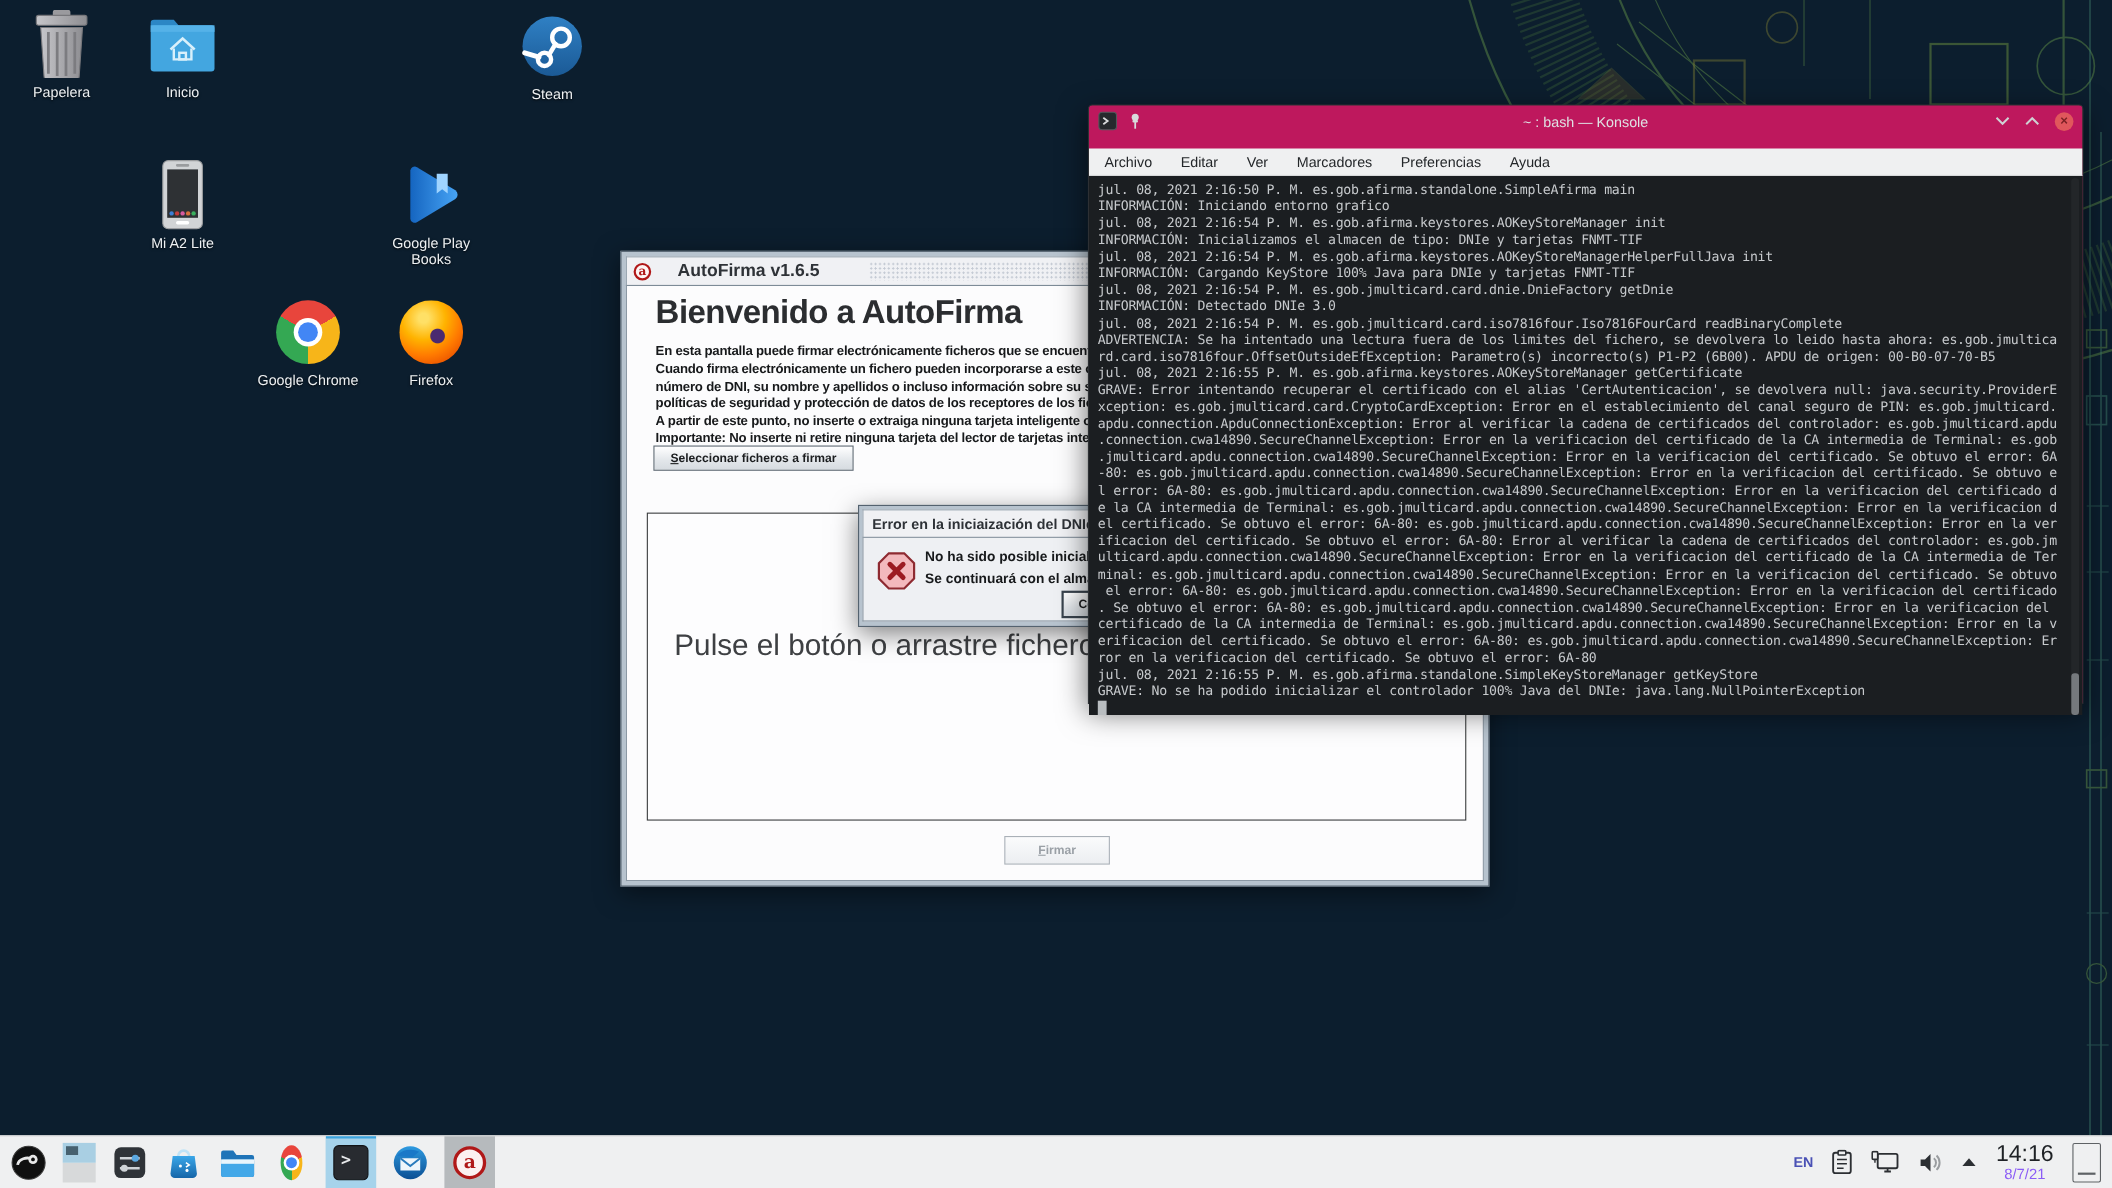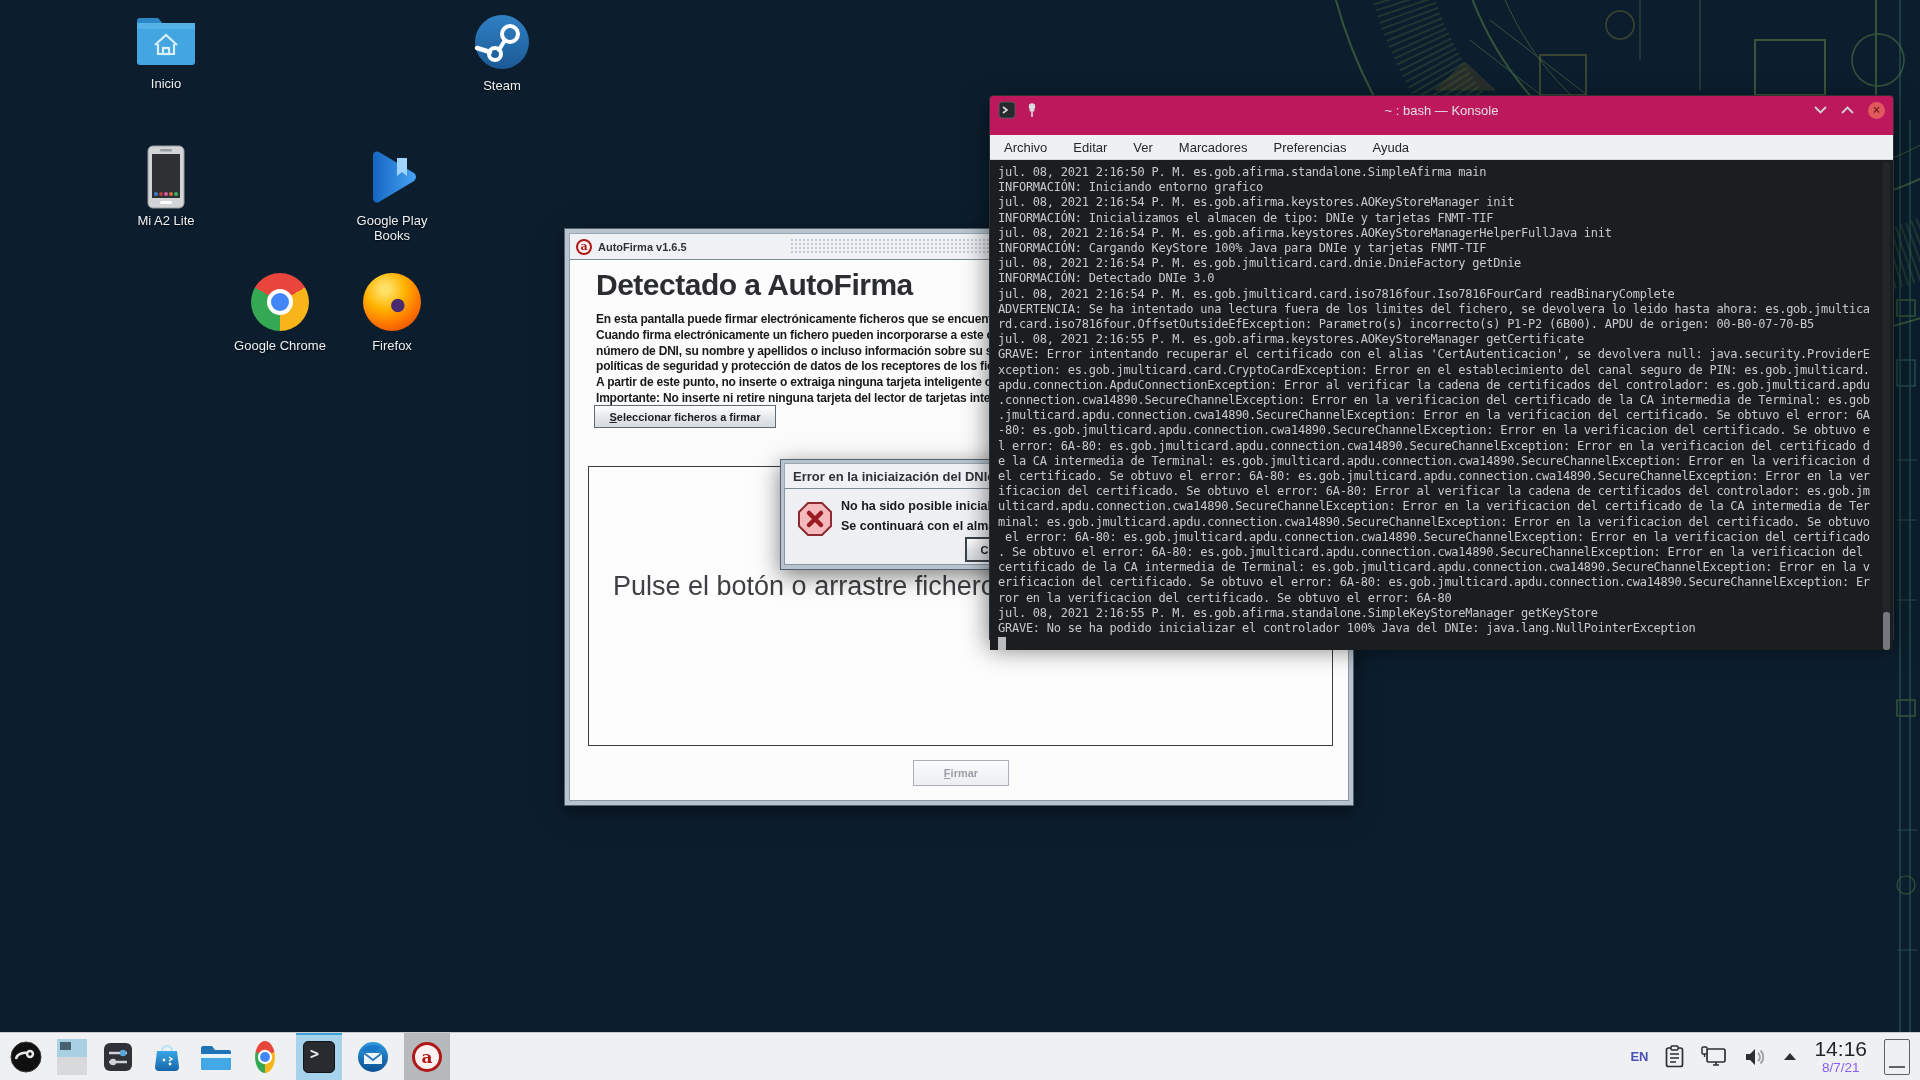--- a/index.html
+++ b/index.html
@@ -24,21 +24,21 @@
   .firefox-ball { width:58px; height:58px; border-radius:50%;
     background:
       radial-gradient(circle at 60% 56%, #4a2a70 0 13%, rgba(0,0,0,0) 15%),
       radial-gradient(circle at 38% 28%, #ffe066 0 8%, #ffb300 36%, #ff7a00 62%, #e84e00 86%, #cf3d00 100%); }
 
   
   .jwin { position:absolute; background:#b7c3ce; border:1px solid #54626f; box-shadow:0 6px 22px rgba(0,0,0,.5); padding:4px; }
   .jtitle { height:27px; background:#f0f1f4; border:1px solid #9aa7b2; border-bottom:1px solid #7d8b97; display:flex; align-items:center; padding:0 6px; position:relative; overflow:hidden; }
   .jdots { position:absolute; top:4px; bottom:4px; right:4px;
     background-image:radial-gradient(#c3c9d3 1px, rgba(0,0,0,0) 1px); background-size:4px 4px; }
-  .jtitle .ttl { font-size:11px; font-weight:bold; color:#2e3237; margin-left:6px; position:relative; z-index:1; }
+  .jtitle .ttl { font-size:16px; font-weight:bold; color:#2e3237; margin-left:24px; position:relative; z-index:1; }
   .aflogo { width:16px; height:16px; border-radius:50%; border:2px solid #b01818; background:#fdf4f4; color:#b01818; display:flex; align-items:center; justify-content:center; font:bold 11px "DejaVu Serif",serif; line-height:1; }
   .jbody { position:relative; background:#fcfcfd; border:1px solid #8b98a4; border-top:none; overflow:hidden; }
 
   .jbtn { position:absolute; display:flex; align-items:center; justify-content:center;
     background:linear-gradient(#ffffff,#e2e6ea 60%,#d6dbe0); border:1px solid #5f6a74; font-weight:bold; font-size:11px; color:#1c1e20; cursor:pointer; }
   .mn { display:inline-block; }
   .mn::first-letter { text-decoration:underline; }
 
   
   #autofirma { left:564px; top:228px; width:790px; height:578px; z-index:2; }
@@ -120,20 +120,38 @@
     <g stroke="#3d7a6a" opacity="0.5" fill="none">
       <path d="M1900 0 V1040 M1910 120 V1040" stroke-width="1.5"></path>
       <rect x="1897" y="300" width="18" height="16" stroke-width="1.5" stroke="#5c8a46"></rect>
       <rect x="1897" y="360" width="18" height="26" stroke-width="1.5"></rect>
       <rect x="1897" y="700" width="18" height="16" stroke-width="1.5" stroke="#5c8a46"></rect>
       <path d="M1897 460 h20 M1897 520 h20 M1897 600 h20 M1897 830 h20 M1897 950 h20" stroke-width="1"></path>
       <circle cx="1906" cy="885" r="9" stroke-width="1.2" stroke="#5c8a46"></circle>
     </g>
   </svg>
 
+  <div class="dicon" style="left:0; top:8px;">
+    <div class="ic">
+        <svg width="58" height="62" viewBox="0 0 58 62">
+      <defs>
+            <linearGradient id="tg" x1="0" x2="1">
+              <stop offset="0" stop-color="#c6c6ca"></stop>
+              <stop offset=".5" stop-color="#a9a9ad"></stop>
+              <stop offset="1" stop-color="#8e8e92"></stop>
+            </linearGradient>
+          </defs>
+      <rect x="21" y="0" width="16" height="6" rx="2" fill="#9a9a9e"></rect>
+      <rect x="6" y="5" width="46" height="9" rx="2" fill="url(#tg)" stroke="#77777b"></rect>
+      <path d="M10 16 h38 l-3 44 a3 3 0 0 1 -3 3 h-26 a3 3 0 0 1 -3 -3 z" fill="url(#tg)" stroke="#77777b"></path>
+      <path d="M17 20 v38 M25 20 v40 M33 20 v40 M41 20 v38" stroke="#7c7c80" stroke-width="2.5"></path>
+    </svg>
+      </div>
+    <div class="lbl">Papelera</div>
+  </div>
 
   <div class="dicon" style="left:110px; top:8px;">
     <div class="ic">
         <svg width="62" height="54" viewBox="0 0 62 54">
       <path d="M2 8 a3 3 0 0 1 3 -3 h18 l6 7 h-27 z" fill="#2c87c5"></path>
       <rect x="2" y="10" width="58" height="42" rx="3" fill="#43a6e0"></rect>
       <rect x="2" y="10" width="58" height="6" fill="#55b2e8"></rect>
       <g stroke="#d9f0fb" stroke-width="2.2" fill="none">
         <path d="M20 32 L31 22 L42 32"></path>
             <path d="M23 31 v10 h16 v-10"></path>
@@ -210,21 +228,21 @@
     <div class="lbl">Google Chrome</div>
   </div>
 
   <div id="autofirma" class="jwin">
     <div class="jtitle">
       <span class="aflogo">a</span>
       <span class="ttl">AutoFirma v1.6.5</span>
       <span class="jdots" style="left:220px;"></span>
     </div>
     <div id="af-body" class="jbody">
-      <div id="af-heading">Detectado a AutoFirma</div>
+      <div id="af-heading">Bienvenido a AutoFirma</div>
       <div id="af-paragraph">
         <div>En esta pantalla puede firmar electrónicamente ficheros que se encuentren e</div>
         <div>Cuando firma electrónicamente un fichero pueden incorporarse a este cierto</div>
         <div>número de DNI, su nombre y apellidos o incluso información sobre su situa</div>
         <div>políticas de seguridad y protección de datos de los receptores de los fichero</div>
         <div>A partir de este punto, no inserte o extraiga ninguna tarjeta inteligente o disp</div>
         <div>Importante: No inserte ni retire ninguna tarjeta del lector de tarjetas inteligen</div>
       </div>
       <div id="af-select-btn" class="jbtn">
         <span class="mn">Seleccionar ficheros a firmar</span>

